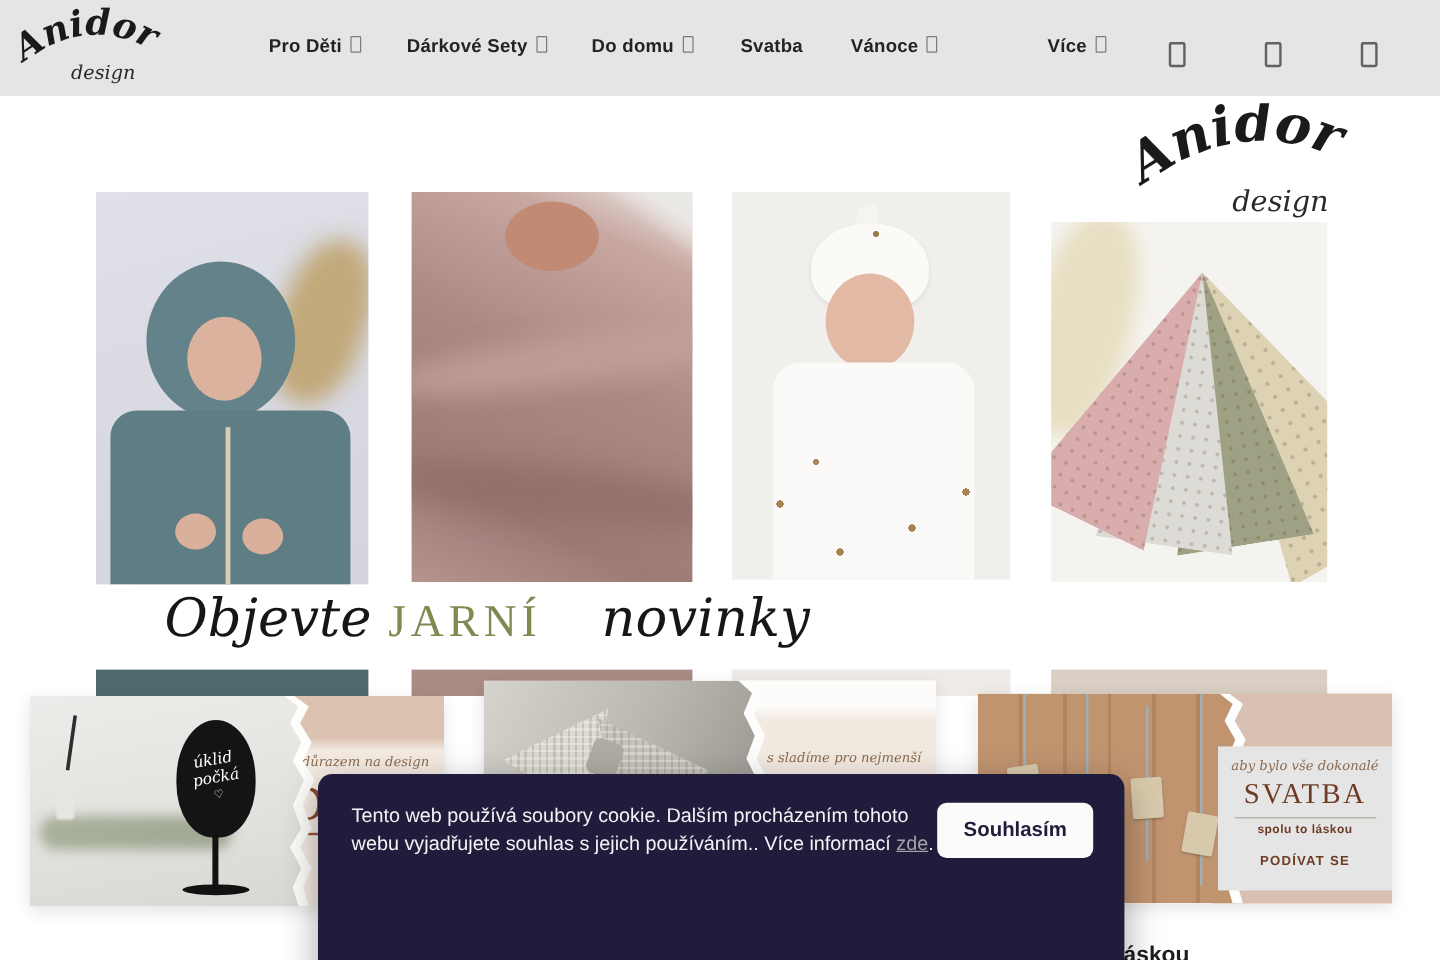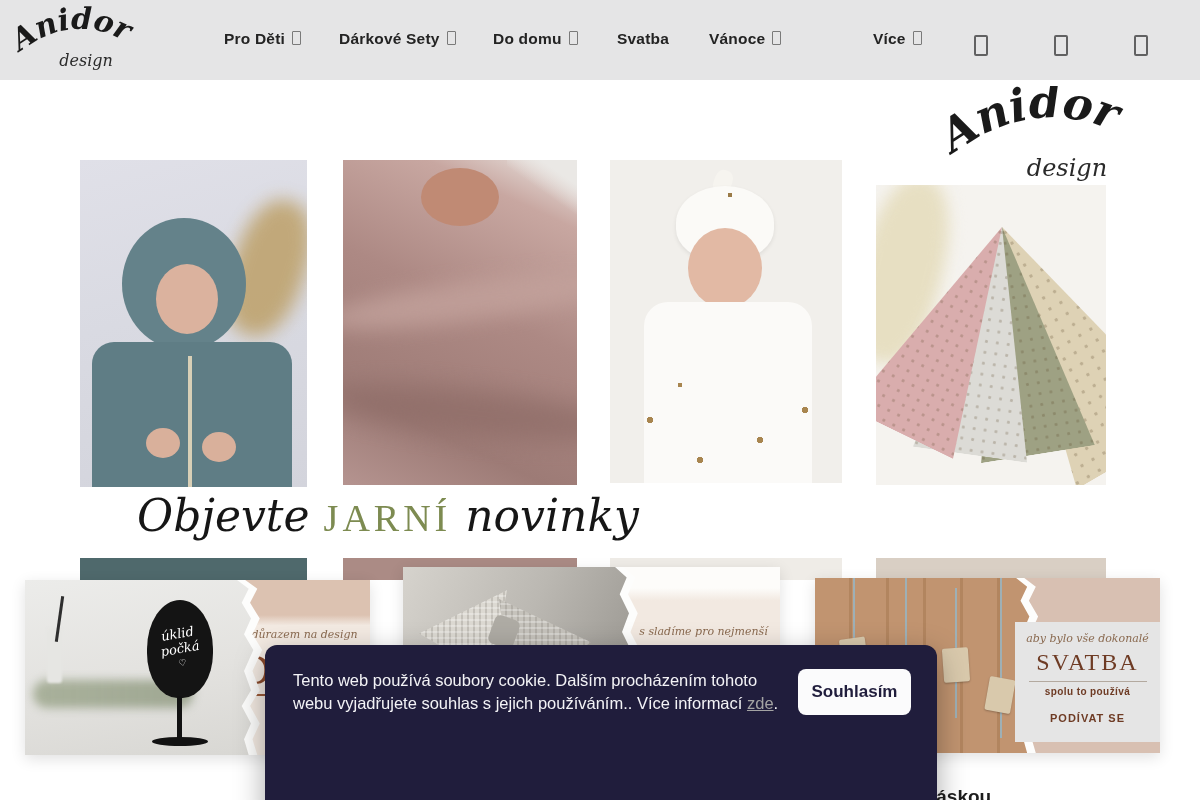--- a/index.html
+++ b/index.html
@@ -66,21 +66,21 @@
            background-size:11px 11px;}
   .p4 .t1{background-color:#ded2b5;transform:rotate(-30deg) scale(1.15);}
   .p4 .t2{background-color:#9ea183;transform:rotate(-9deg);}
   .p4 .t3{background-color:#dcdbd6;transform:rotate(8deg);}
   .p4 .t4{background-color:#d9adad;transform:rotate(26deg);}
 
   .hero-watermark{position:absolute;left:945px;top:86px;z-index:2;}
 
   .headline{position:absolute;left:178px;top:490px;width:420px;display:flex;
             align-items:baseline;justify-content:center;gap:14px;white-space:nowrap;z-index:2;}
-  .hl-script{font-family:"DejaVu Serif",serif;font-style:italic;font-size:44px;color:#161616;}
+  .hl-script{font-family:"DejaVu Serif",serif;font-style:italic;font-size:44px;color:#161616;margin-left:36px;}
   .hl-accent{font-family:"Liberation Serif",serif;font-size:38px;letter-spacing:4px;color:#7d8b51;}
 
   
   .strip{position:absolute;top:558px;height:22px;z-index:1;}
   .s1{left:80px;width:227px;background:#4f696c;}
   .s2{left:343px;width:234px;background:#ab8b85;}
   .s3{left:610px;width:232px;background:#efece7;}
   .s4{left:876px;width:230px;background:#d9cfc4;}
 
   
@@ -146,21 +146,21 @@
 
   
   .bottom-heading{position:absolute;left:856px;top:786px;z-index:3;font-size:19px;font-weight:bold;
       color:#1d1d1d;white-space:nowrap;}
 
   
   .cookie{position:absolute;left:265px;top:645px;width:672px;height:175px;background:#201d3c;
       border-radius:12px;z-index:10;box-shadow:0 10px 30px rgba(0,0,0,.35);color:#f3f3f6;}
   .cookie .msg{position:absolute;left:28px;top:24px;width:490px;font-size:16.5px;line-height:22.5px;}
   .cookie .msg a{color:#a3a3a3;text-decoration:underline;cursor:pointer;}
-  .cookie .accept{position:absolute;right:26px;top:24px;width:113px;height:46px;background:#fbfbfc;
+  .cookie .accept{position:absolute;right:26px;top:24px;width:130px;height:46px;background:#fbfbfc;
       color:#201d3c;font-size:17px;font-weight:bold;border:none;border-radius:8px;cursor:pointer;
       font-family:"Liberation Sans",sans-serif;}
   .cookie .settings{position:absolute;left:28px;top:85px;width:105px;height:47px;background:transparent;
       color:#fff;font-size:17px;font-weight:bold;border:2px solid #fff;border-radius:6px;cursor:pointer;
       font-family:"Liberation Sans",sans-serif;}
 
   .logo-text{font-family:"DejaVu Serif",serif;font-style:italic;font-weight:bold;fill:#1a1a1a;}
   .logo-sub{font-family:"DejaVu Serif",serif;font-style:italic;fill:#2a2a2a;}
 </style>
 </head>
@@ -283,21 +283,21 @@
       <div class="stem" style="left:185px;top:0;height:160px"></div>
       <div class="tag" style="left:26px;top:60px;transform:rotate(-8deg)"></div>
       <div class="tag" style="left:78px;top:88px;transform:rotate(6deg)"></div>
       <div class="tag" style="left:128px;top:70px;transform:rotate(-4deg)"></div>
       <div class="tag" style="left:172px;top:100px;transform:rotate(10deg)"></div>
     </div>
     <div class="band">
       <div class="eyebrow">aby bylo vše dokonalé</div>
       <div class="title">SVATBA</div>
       <div class="divider"></div>
-      <div class="subtitle">spolu to používá</div>
+      <div class="subtitle">spolu to láskou</div>
       <span class="cta">PODÍVAT SE</span>
     </div>
   </div>
 
   <div class="bottom-heading">s péčí a láskou</div>
 
   <div class="cookie">
     <div class="msg">
       <span>Tento web používá soubory cookie. Dalším procházením tohoto webu vyjadřujete souhlas s jejich používáním.. Více informací </span><a>zde</a><span>.</span>
     </div>

